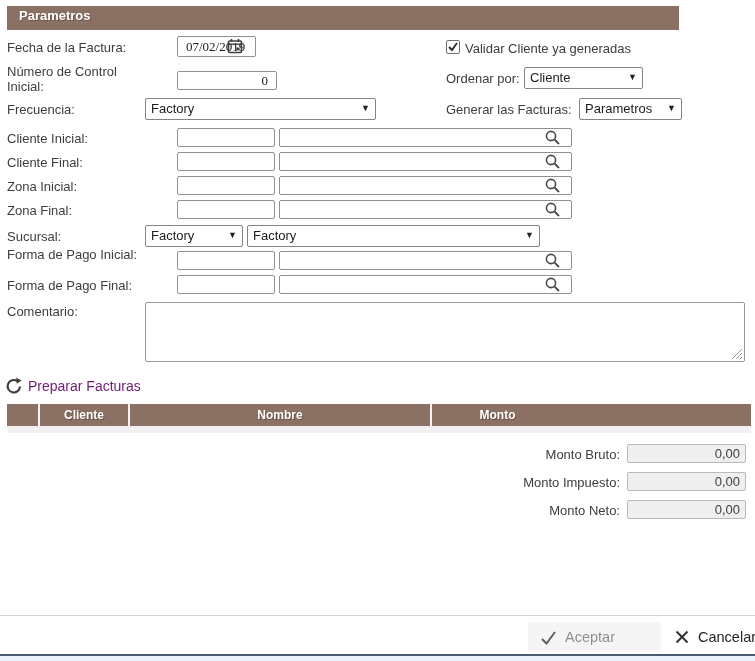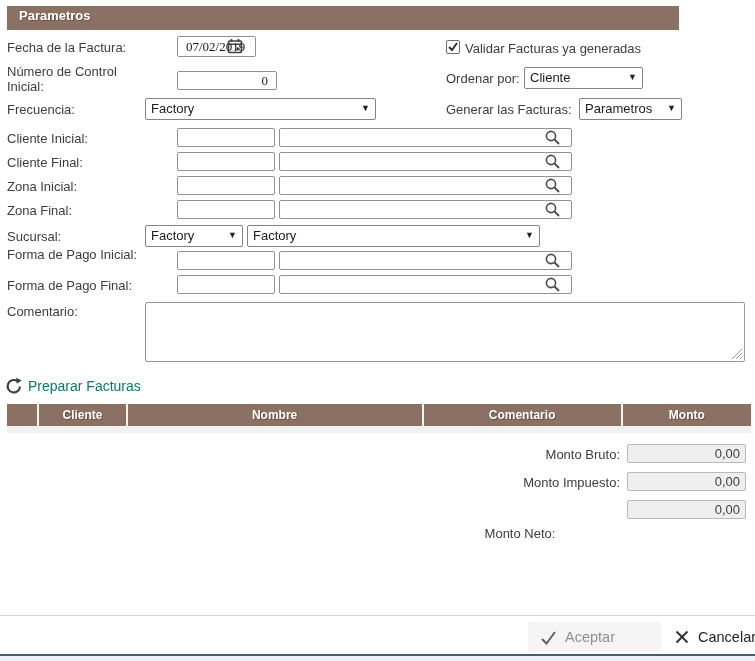--- a/index.html
+++ b/index.html
@@ -83,21 +83,21 @@
   }
   .grip { position: absolute; left: 729px; top: 346px; pointer-events: none; }
   .preparar-btn {
     position: absolute;
     left: 5px; top: 375px;
     height: 22px;
     display: inline-flex;
     align-items: center;
     gap: 5px;
     cursor: pointer;
-    color: #0f766e;
+    color: #701a75;
     font-size: 14px;
     background: transparent;
     border: none;
     font-family: "Liberation Sans", sans-serif;
   }
   .grid-header {
     position: absolute;
     left: 7px; top: 404px;
     width: 744px; height: 22px;
     display: flex;
@@ -171,21 +171,21 @@
     <line x1="11.5" y1="1" x2="11.5" y2="4" stroke="#3f3f3f" stroke-width="1.6"></line>
     <line x1="2" y1="6.2" x2="14" y2="6.2" stroke="#3f3f3f" stroke-width="1.4"></line>
     <rect x="9.5" y="9.5" width="3" height="2.6" fill="#3f3f3f"></rect>
   </svg>
 
   <div class="checkbox">
     <svg width="12" height="12" viewBox="0 0 12 12" style="display:block; margin:0 auto;">
       <polyline points="2,6 5,9 10,2" fill="none" stroke="#2a2a2a" stroke-width="1.8"></polyline>
     </svg>
   </div>
-  <span class="lbl" style="left:465px; top:41px;">Validar Facturas ya generadas</span>
+  <span class="lbl" style="left:465px; top:41px;">Validar Cliente ya generadas</span>
 
   <span class="lbl nc-label" style="left:7px; top:64px;">Número de Control Inicial:</span>
   <input class="txt right" style="left: 145px; top: 71px; width: 100px; height: 19px;" value="0">
 
   <span class="lbl" style="left:446px; top:71px;">Ordenar por:</span>
   <div class="sel" style="left:524px; top:67px; width:119px; height:22px;">
     <span>Cliente</span>
     <span class="arrow">▼</span>
   </div>
 
@@ -272,32 +272,31 @@
       <path d="M15 9.5 A 6.2 6.2 0 1 1 12.2 4.1" fill="none" stroke="#3c3c3c" stroke-width="2.1"></path>
       <polygon points="11.2,0.8 16.6,3.4 11.8,6.8" fill="#3c3c3c"></polygon>
     </svg>
     <span>Preparar Facturas</span>
   </button>
 
   <div class="grid-header">
     <div class="col c0"></div>
     <div class="col c1">Cliente</div>
     <div class="col c2">Nombre</div>
-    <div class="col c3">Comentario</div>
     <div class="col c4">Monto</div>
   </div>
   <div class="grid-empty-row"></div>
 
   <span class="total-lbl" style="top:447px;">Monto Bruto:</span>
   <input class="total-input" style="top: 444px;" readonly="" value="0,00">
 
   <span class="total-lbl" style="top:475px;">Monto Impuesto:</span>
   <input class="total-input" style="top: 472px;" readonly="" value="0,00">
 
-  <span class="total-lbl" style="top:526px;text-align:center;">Monto Neto:</span>
+  <span class="total-lbl" style="top:503px;">Monto Neto:</span>
   <input class="total-input" style="top: 500px;" readonly="" value="0,00">
 
   <div class="footer-divider"></div>
 
   <button class="btn btn-aceptar">
     <svg width="17" height="17" viewBox="0 0 17 17">
       <polyline points="2,10 6.5,14.5 15,3" fill="none" stroke="#5f5f5f" stroke-width="2"></polyline>
     </svg>
     <span>Aceptar</span>
   </button>

